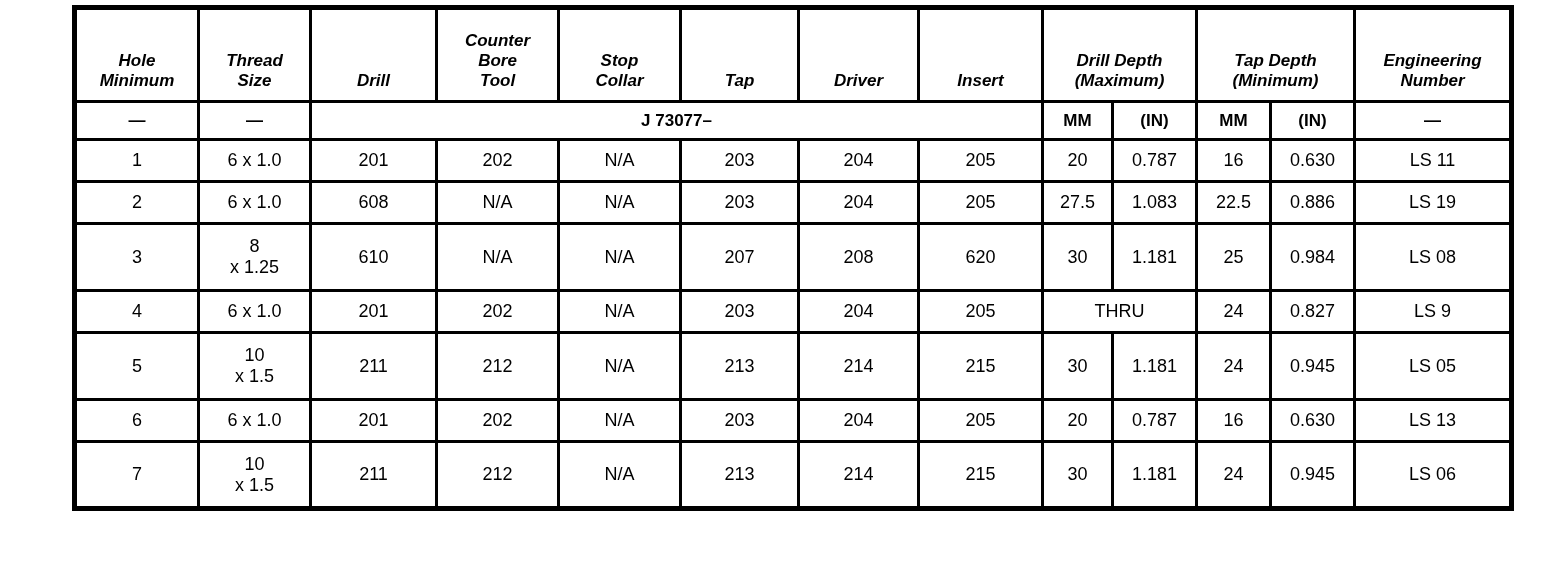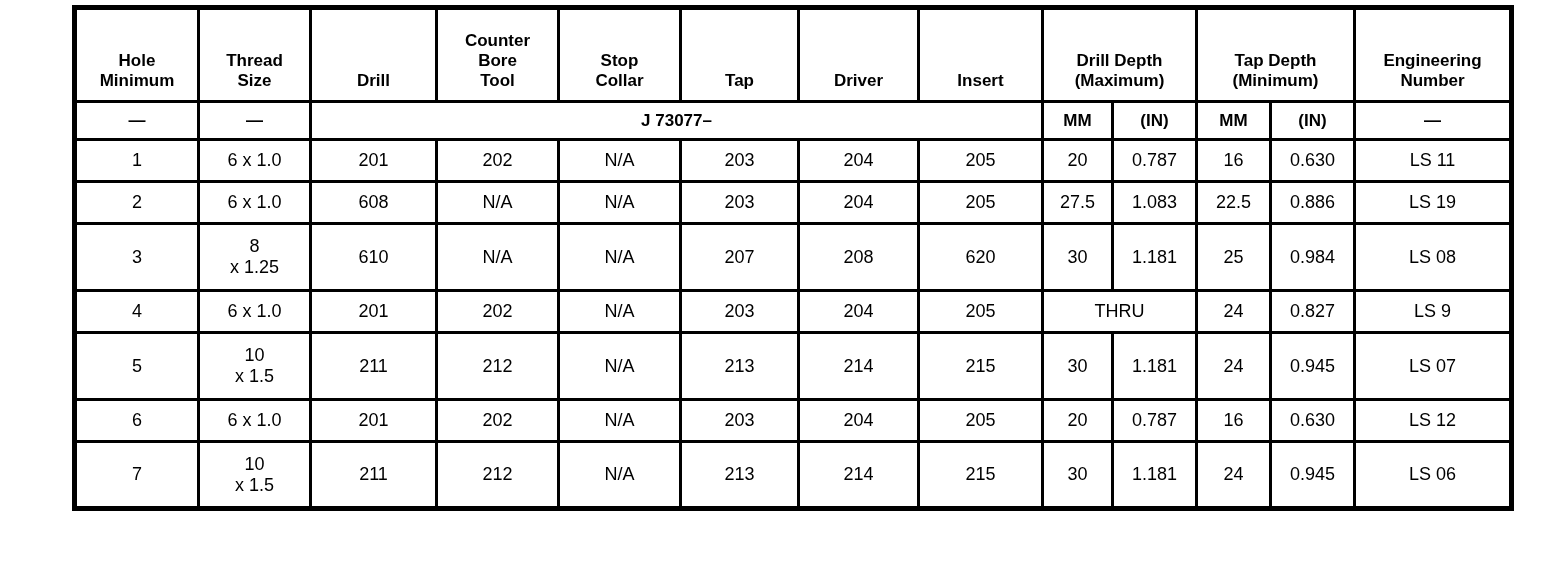--- a/index.html
+++ b/index.html
@@ -40,20 +40,21 @@
     padding: 0 2px;
   }
   
   tr.hdr { height: 94px; }
   tr.hdr th {
     vertical-align: bottom;
     padding-bottom: 9px;
     font-size: 17px;
     font-weight: bold;
     line-height: 1.18;
+    font-style: italic;
   }
   
   tr.sub { height: 38px; }
   tr.sub th {
     vertical-align: middle;
     font-size: 17px;
     font-weight: bold;
   }
   
   tr.r-std { height: 42px; }
@@ -191,37 +192,37 @@
       <td>211</td>
       <td>212</td>
       <td>N/A</td>
       <td>213</td>
       <td>214</td>
       <td>215</td>
       <td>30</td>
       <td>1.181</td>
       <td>24</td>
       <td>0.945</td>
-      <td>LS 07</td>
+      <td>LS 05</td>
     </tr>
 
     <tr class="data r-std">
       <td>6</td>
       <td>6 x 1.0</td>
       <td>201</td>
       <td>202</td>
       <td>N/A</td>
       <td>203</td>
       <td>204</td>
       <td>205</td>
       <td>20</td>
       <td>0.787</td>
       <td>16</td>
       <td>0.630</td>
-      <td>LS 12</td>
+      <td>LS 13</td>
     </tr>
 
     <tr class="data r-tall">
       <td>7</td>
       <td>10
 x 1.5</td>
       <td>211</td>
       <td>212</td>
       <td>N/A</td>
       <td>213</td>

